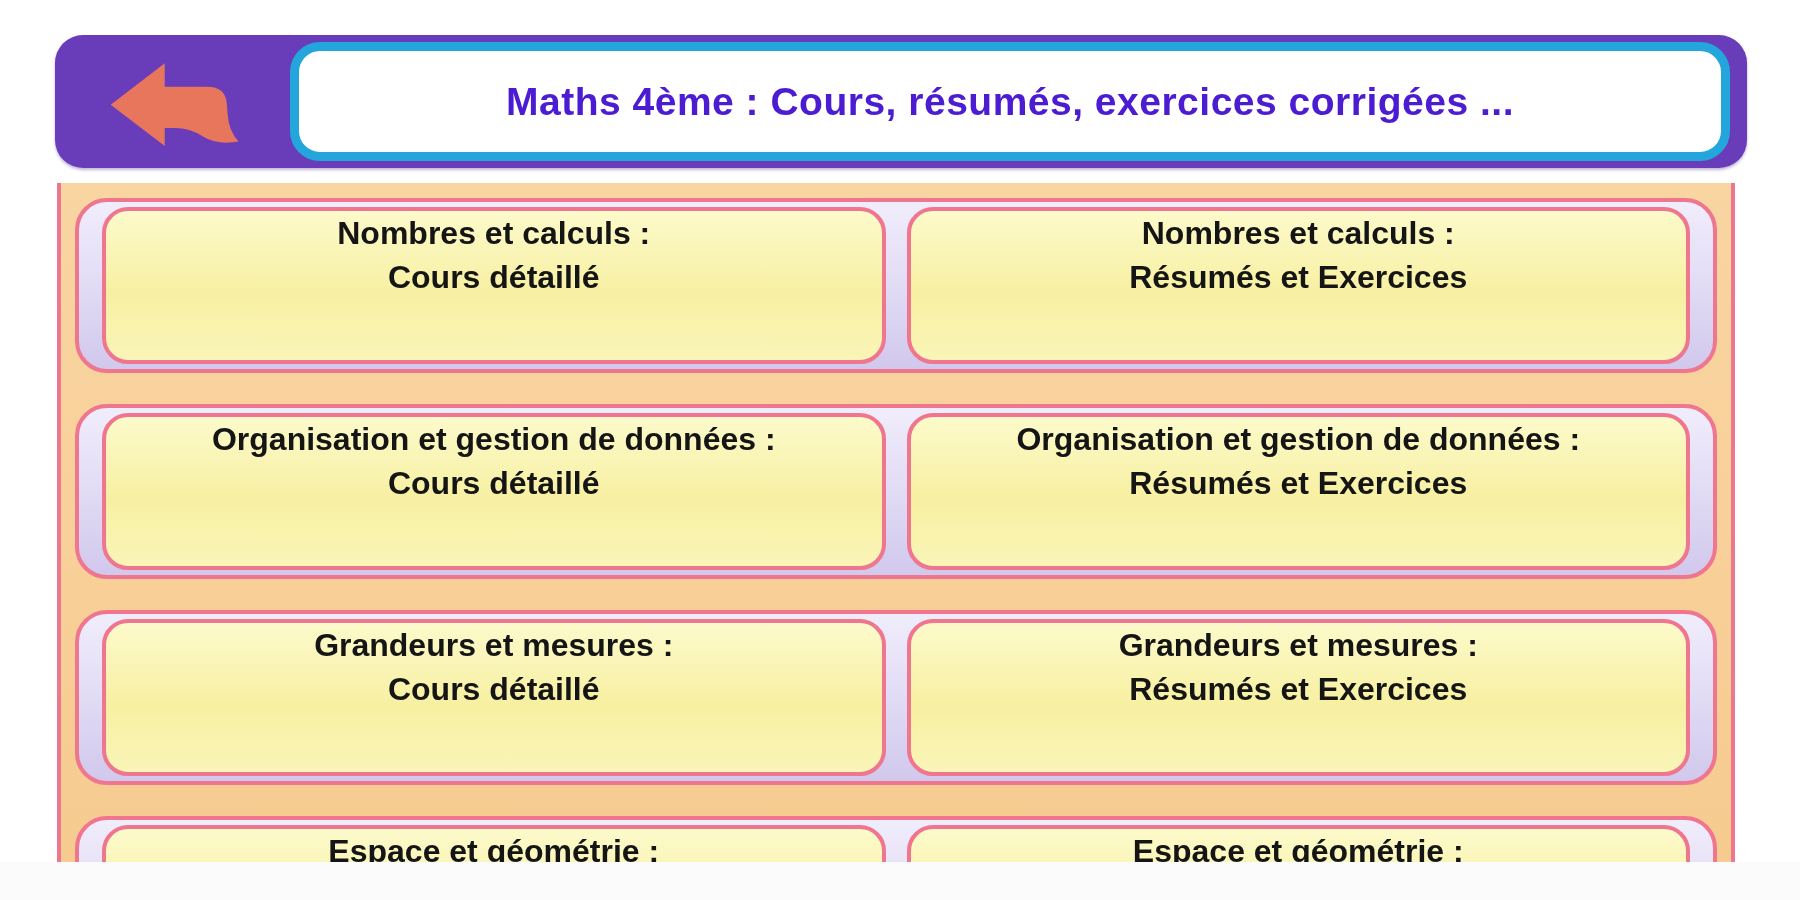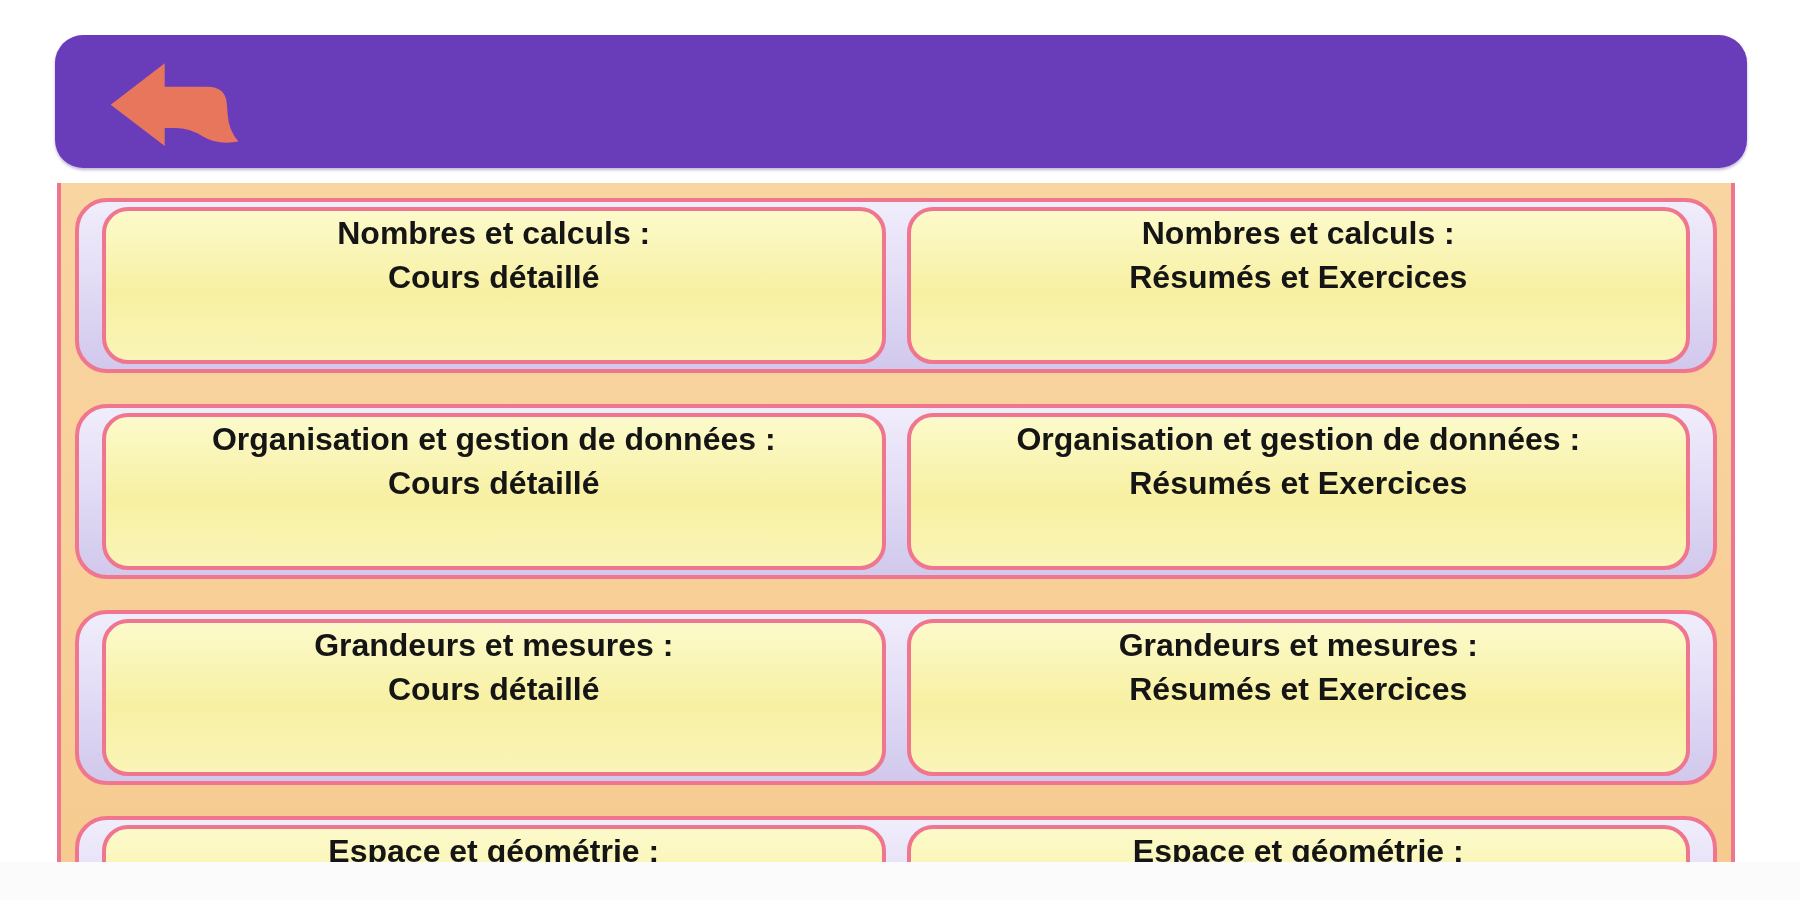--- a/index.html
+++ b/index.html
@@ -107,20 +107,23 @@
                  L 138 64
                  Q 139 82 150 94
                  Q 126 98 110 88
                  Q 95 79 80 79
                  L 68 79
                  L 68 99
                  Z" fill="#E8765C"></path>
       </svg>
     </span>
   </button>
+  <div class="title-pill">
+    <span class="title-text">Maths 4ème : Cours, résumés, exercices corrigées ...</span>
+  </div>
 </div>
 
 <div class="content">
 
   <div class="menu-row first">
     <button class="menu-btn">
       <span class="btn-line">Nombres et calculs :</span>
       <span class="btn-line">Cours détaillé</span>
     </button>
     <button class="menu-btn">

